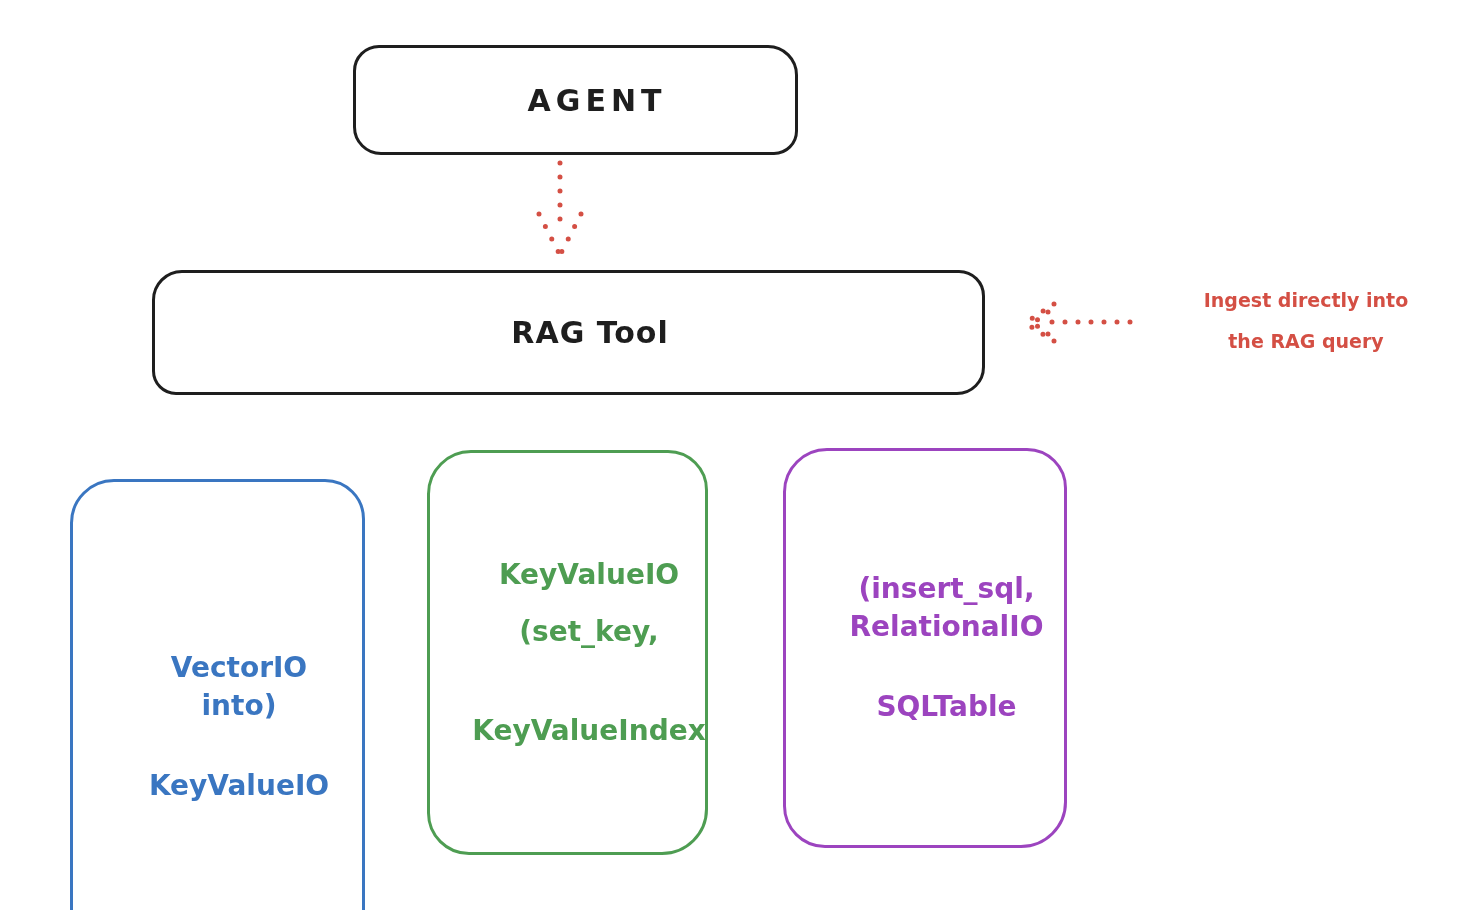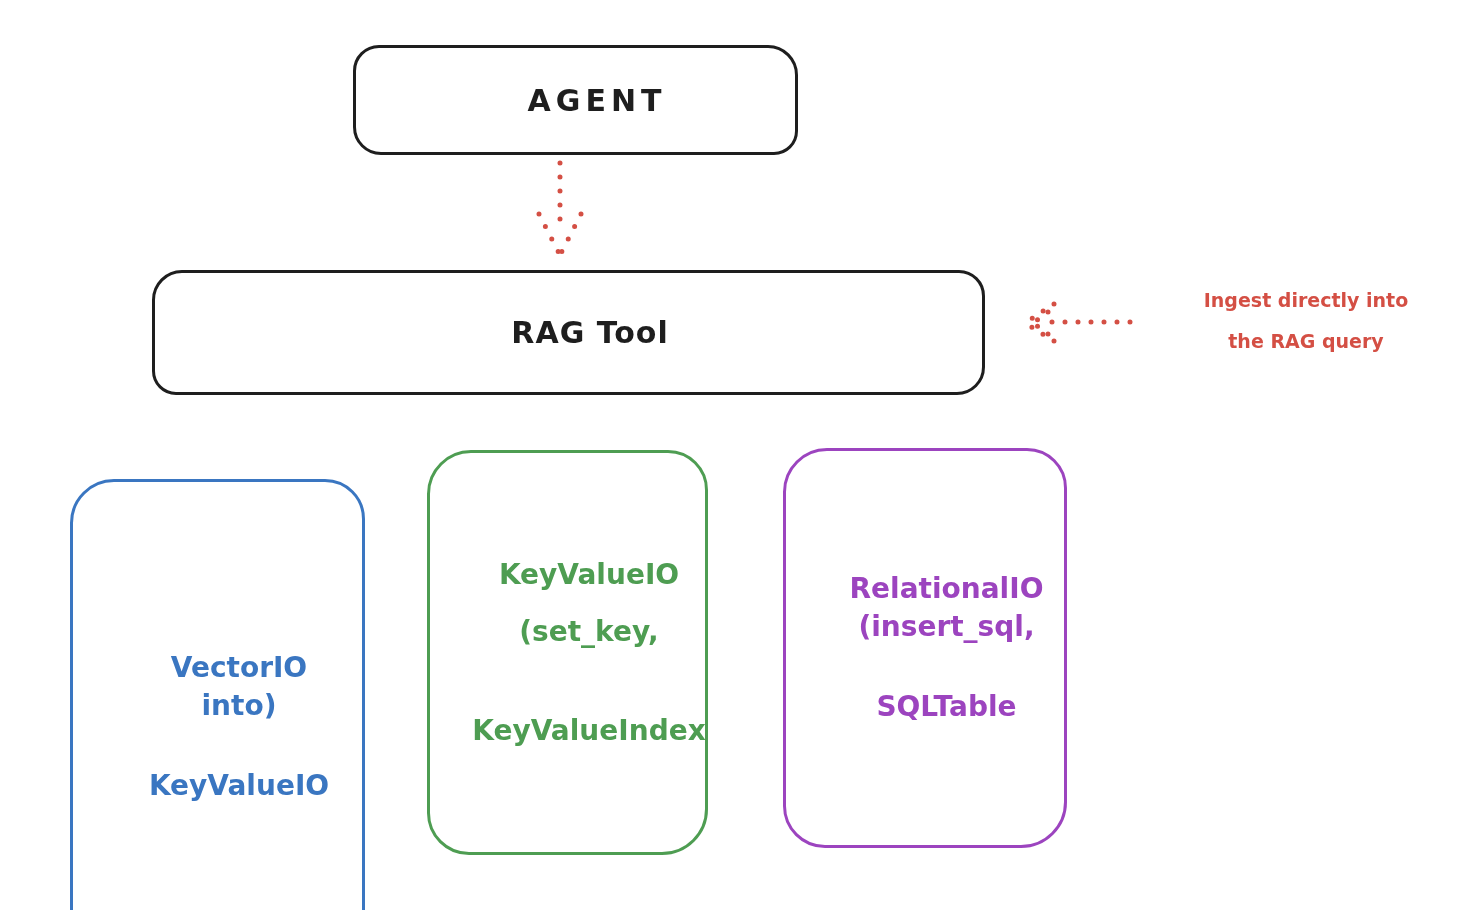--- a/index.html
+++ b/index.html
@@ -106,18 +106,18 @@
     <div class="io-index">KeyValueIO</div>
   </div>
 
   <div class="node io-node io-keyvalue" style="--c: #4e9d52;">
     <div>KeyValueIO</div>
     <div>(set_key,</div>
     <div class="io-index">KeyValueIndex</div>
   </div>
 
   <div class="node io-node io-relational" style="--c: #9c44bf;">
+    <div>(insert_sql,</div>
     <div>RelationalIO</div>
-    <div>(insert_sql,</div>
     <div class="io-index">SQLTable</div>
   </div>
 
 </div>
 
 </body></html>

